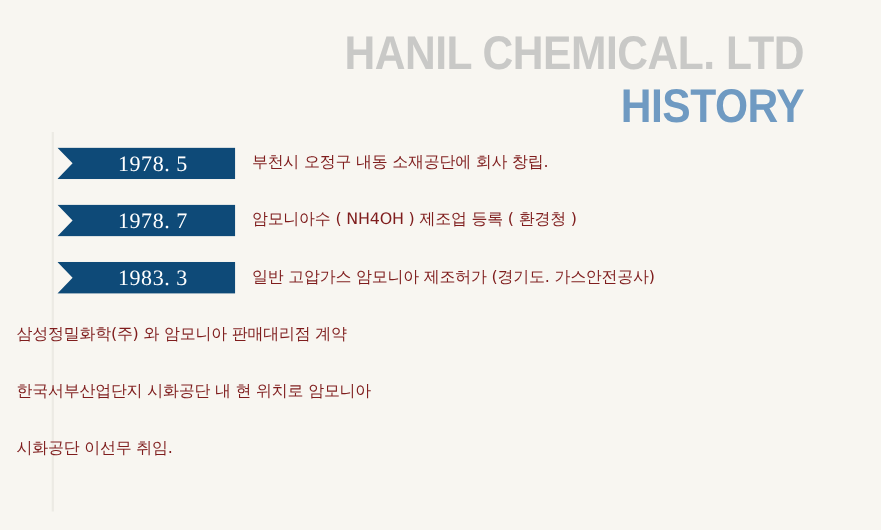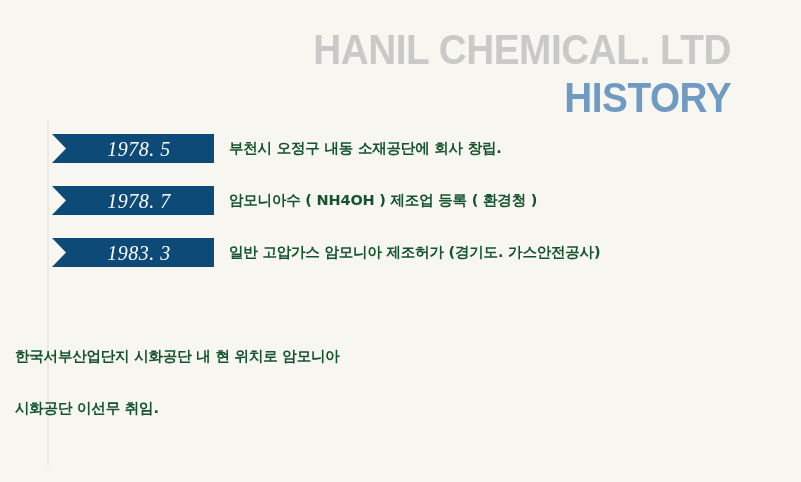--- a/index.html
+++ b/index.html
@@ -69,35 +69,34 @@
     clip-path:polygon(0% 0%, 100% 0%, 100% 100%, 0% 100%, 14px 50%);
     display:flex;
     align-items:center;
     justify-content:center;
     flex:0 0 auto;
     box-sizing:border-box;
     padding-left:12px;
   }
   .badge-date{
     font-family:"Liberation Serif","DejaVu Serif",serif;
-    font-style:italic;
     font-weight:normal;
     font-size:20px;
     line-height:20px;
     color:#ffffff;
     letter-spacing:0.5px;
     white-space:nowrap;
   }
   .desc{
     margin-left:15px;
     font-family:"DejaVu Sans","Liberation Sans",sans-serif;
-    font-weight:bold;
+    font-weight:normal;
     font-size:14.5px;
     line-height:29px;
-    color:#14532d;
+    color:#7f1d1d;
     white-space:nowrap;
     letter-spacing:-0.2px;
   }
 </style>
 </head>
 <body>
 
 <div class="page">
 
   <div class="header">
@@ -120,20 +119,21 @@
           </div>
           <div class="desc">암모니아수 ( NH4OH ) 제조업 등록 ( 환경청 )</div>
         </div>
         <div class="row">
           <div class="badge">
             <span class="badge-date">1983. 3</span>
           </div>
           <div class="desc">일반 고압가스 암모니아 제조허가 (경기도. 가스안전공사)</div>
         </div>
         <div class="row">
+          <div class="desc">삼성정밀화학(주) 와 암모니아 판매대리점 계약</div>
         </div>
         <div class="row">
           <div class="desc">한국서부산업단지 시화공단 내 현 위치로 암모니아</div>
         </div>
         <div class="row">
           <div class="desc">시화공단 이선무 취임.</div>
         </div>
       </div>
   </div>
 

